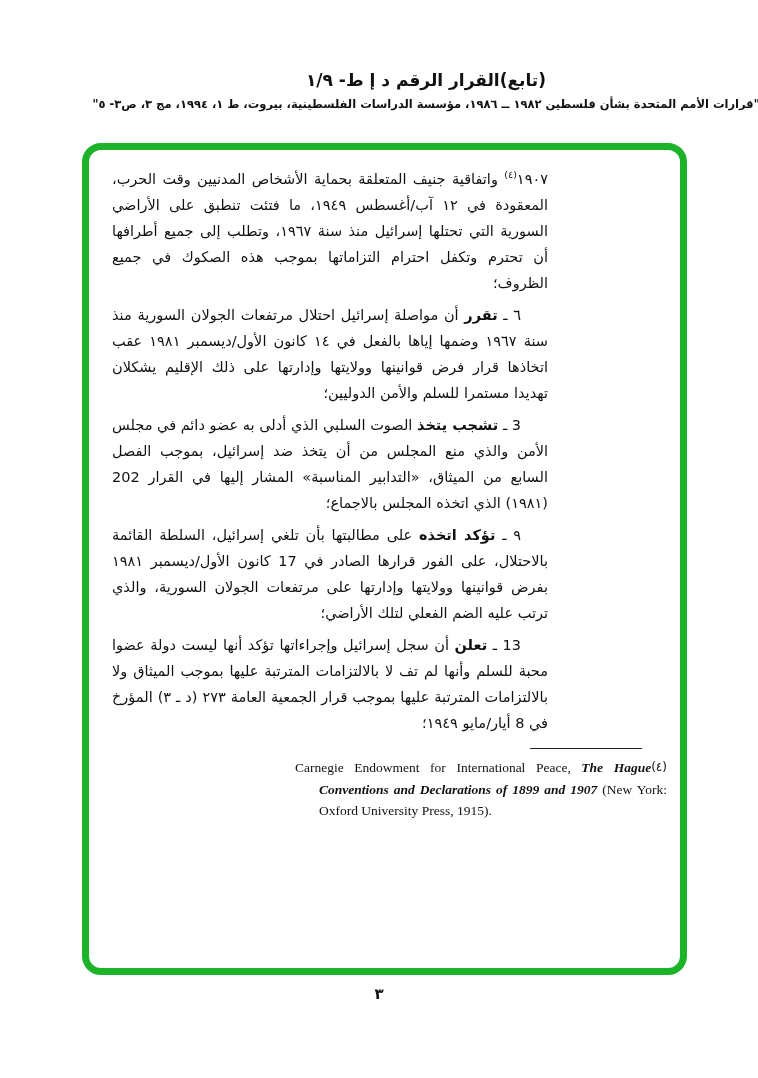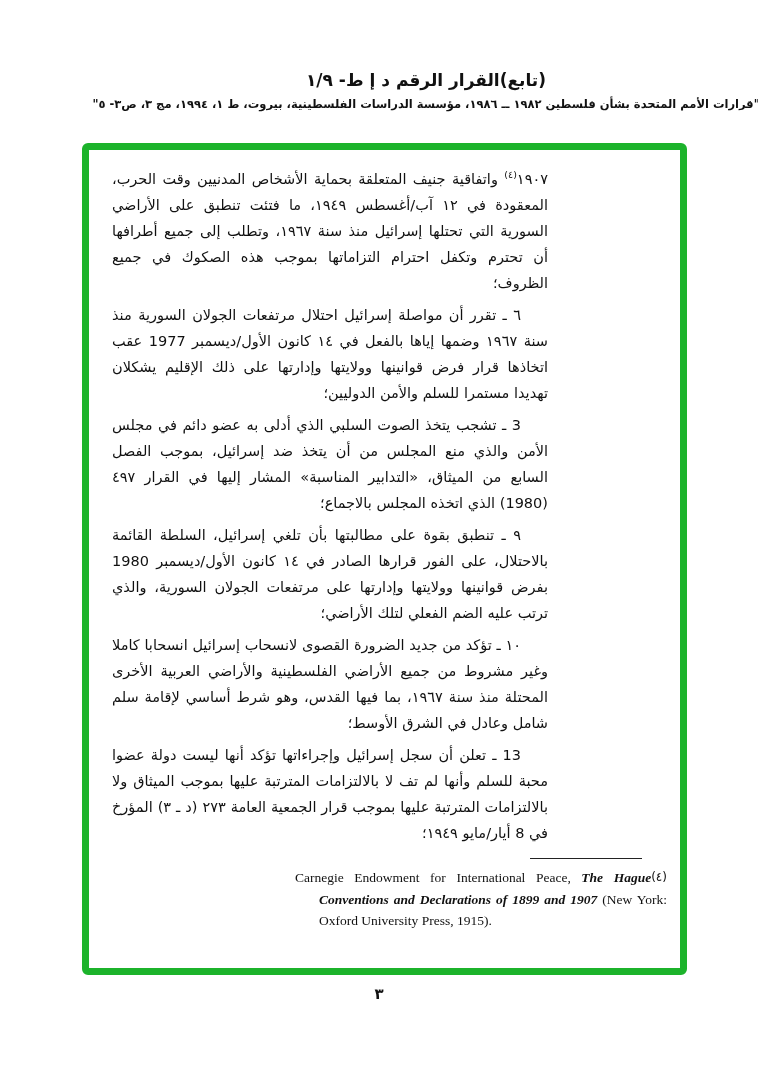--- a/index.html
+++ b/index.html
@@ -6,29 +6,29 @@
   body{
     width:758px;height:1078px;background:#ffffff;position:relative;
     font-family:"DejaVu Sans",sans-serif;color:#111;overflow:hidden;
   }
   .header{position:absolute;top:70px;left:0;width:758px;text-align:center;direction:rtl;padding-left:47px;}
   .title{font-size:17px;font-weight:bold;letter-spacing:0;}
   .source{font-size:11.5px;font-weight:bold;margin-top:7px;white-space:nowrap;}
 
   .box{
     position:absolute;left:82px;top:143px;width:591px;height:818px;
-    border:7px solid #1cb32b;border-radius:6px;box-sizing:content-box;background:#fff;
+    border:7px solid #1cb32b;border-radius:19px;box-sizing:content-box;background:#fff;
   }
   .arabic{
     direction:rtl;text-align:justify;margin:16px 132px 0 23px;
     font-size:14.5px;line-height:26px;
   }
   .arabic p{margin:0 0 6px 0;text-indent:27px;}
   .arabic p.cont{text-indent:0;}
-  .arabic b{font-weight:normal;}
+  .arabic b{font-weight:bold;}
   sup.fnref{font-size:9.5px;line-height:0;}
 
   .fnblock{width:372px;margin:12px 13px 0 auto;direction:ltr;}
   .fnrule{width:112px;height:0;border-top:1.5px solid #222;margin:0 25px 8px auto;}
   .fntext{
     font-family:"Liberation Serif",serif;font-size:13.5px;line-height:21.5px;
     text-align:justify;margin:0;padding-left:24px;text-indent:-24px;
   }
   .fntext i{font-style:italic;font-weight:bold;}
   .fnmark{float:right;font-size:12px;font-family:"DejaVu Sans",sans-serif;text-indent:0;}
@@ -46,41 +46,36 @@
 
 <div class="box">
   <div class="arabic">
     <p class="cont"><span>١٩٠٧</span><sup class="fnref">(٤)</sup>
       <span>واتفاقية جنيف المتعلقة بحماية الأشخاص المدنيين وقت الحرب، المعقودة في ١٢ آب/أغسطس ١٩٤٩، ما فتئت تنطبق على الأراضي السورية التي تحتلها إسرائيل منذ سنة ١٩٦٧، وتطلب إلى جميع أطرافها أن تحترم وتكفل احترام التزاماتها بموجب هذه الصكوك في جميع الظروف؛</span>
     </p>
 
     <p>
       <span>٦ ـ</span>
       <b>تقرر</b>
-      <span>أن مواصلة إسرائيل احتلال مرتفعات الجولان السورية منذ سنة ١٩٦٧ وضمها إياها بالفعل في ١٤ كانون الأول/ديسمبر 1977 عقب اتخاذها قرار فرض قوانينها وولايتها وإدارتها على ذلك الإقليم يشكلان تهديدا مستمرا للسلم والأمن الدوليين؛</span>
+      <span>أن مواصلة إسرائيل احتلال مرتفعات الجولان السورية منذ سنة ١٩٦٧ وضمها إياها بالفعل في ١٤ كانون الأول/ديسمبر ١٩٨١ عقب اتخاذها قرار فرض قوانينها وولايتها وإدارتها على ذلك الإقليم يشكلان تهديدا مستمرا للسلم والأمن الدوليين؛</span>
     </p>
 
     <p>
       <span>3 ـ</span>
       <b>تشجب يتخذ</b>
-      <span>الصوت السلبي الذي أدلى به عضو دائم في مجلس الأمن والذي منع المجلس من أن يتخذ ضد إسرائيل، بموجب الفصل السابع من الميثاق، «التدابير المناسبة» المشار إليها في القرار ٤٩٧ (1980) الذي اتخذه المجلس بالاجماع؛</span>
+      <span>الصوت السلبي الذي أدلى به عضو دائم في مجلس الأمن والذي منع المجلس من أن يتخذ ضد إسرائيل، بموجب الفصل السابع من الميثاق، «التدابير المناسبة» المشار إليها في القرار 202 (١٩٨١) الذي اتخذه المجلس بالاجماع؛</span>
     </p>
 
 
     <p>
       <span>٩ ـ</span>
-      <b>تنطبق بقوة</b>
-      <span>على مطالبتها بأن تلغي إسرائيل، السلطة القائمة بالاحتلال، على الفور قرارها الصادر في ١٤ كانون الأول/ديسمبر 1980 بفرض قوانينها وولايتها وإدارتها على مرتفعات الجولان السورية، والذي ترتب عليه الضم الفعلي لتلك الأراضي؛</span>
+      <b>تؤكد اتخذه</b>
+      <span>على مطالبتها بأن تلغي إسرائيل، السلطة القائمة بالاحتلال، على الفور قرارها الصادر في 17 كانون الأول/ديسمبر ١٩٨١ بفرض قوانينها وولايتها وإدارتها على مرتفعات الجولان السورية، والذي ترتب عليه الضم الفعلي لتلك الأراضي؛</span>
     </p>
 
-    <p>
-      <span>١٠ ـ</span>
-      <b>تؤكد من جديد</b>
-      <span>الضرورة القصوى لانسحاب إسرائيل انسحابا كاملا وغير مشروط من جميع الأراضي الفلسطينية والأراضي العربية الأخرى المحتلة منذ سنة ١٩٦٧، بما فيها القدس، وهو شرط أساسي لإقامة سلم شامل وعادل في الشرق الأوسط؛</span>
-    </p>
 
     <p>
       <span>13 ـ</span>
       <b>تعلن</b>
       <span>أن سجل إسرائيل وإجراءاتها تؤكد أنها ليست دولة عضوا محبة للسلم وأنها لم تف لا بالالتزامات المترتبة عليها بموجب الميثاق ولا بالالتزامات المترتبة عليها بموجب قرار الجمعية العامة ٢٧٣ (د ـ ٣) المؤرخ في 8 أيار/مايو ١٩٤٩؛</span>
     </p>
   </div>
 
   <div class="fnblock">
     <div class="fnrule"></div>

